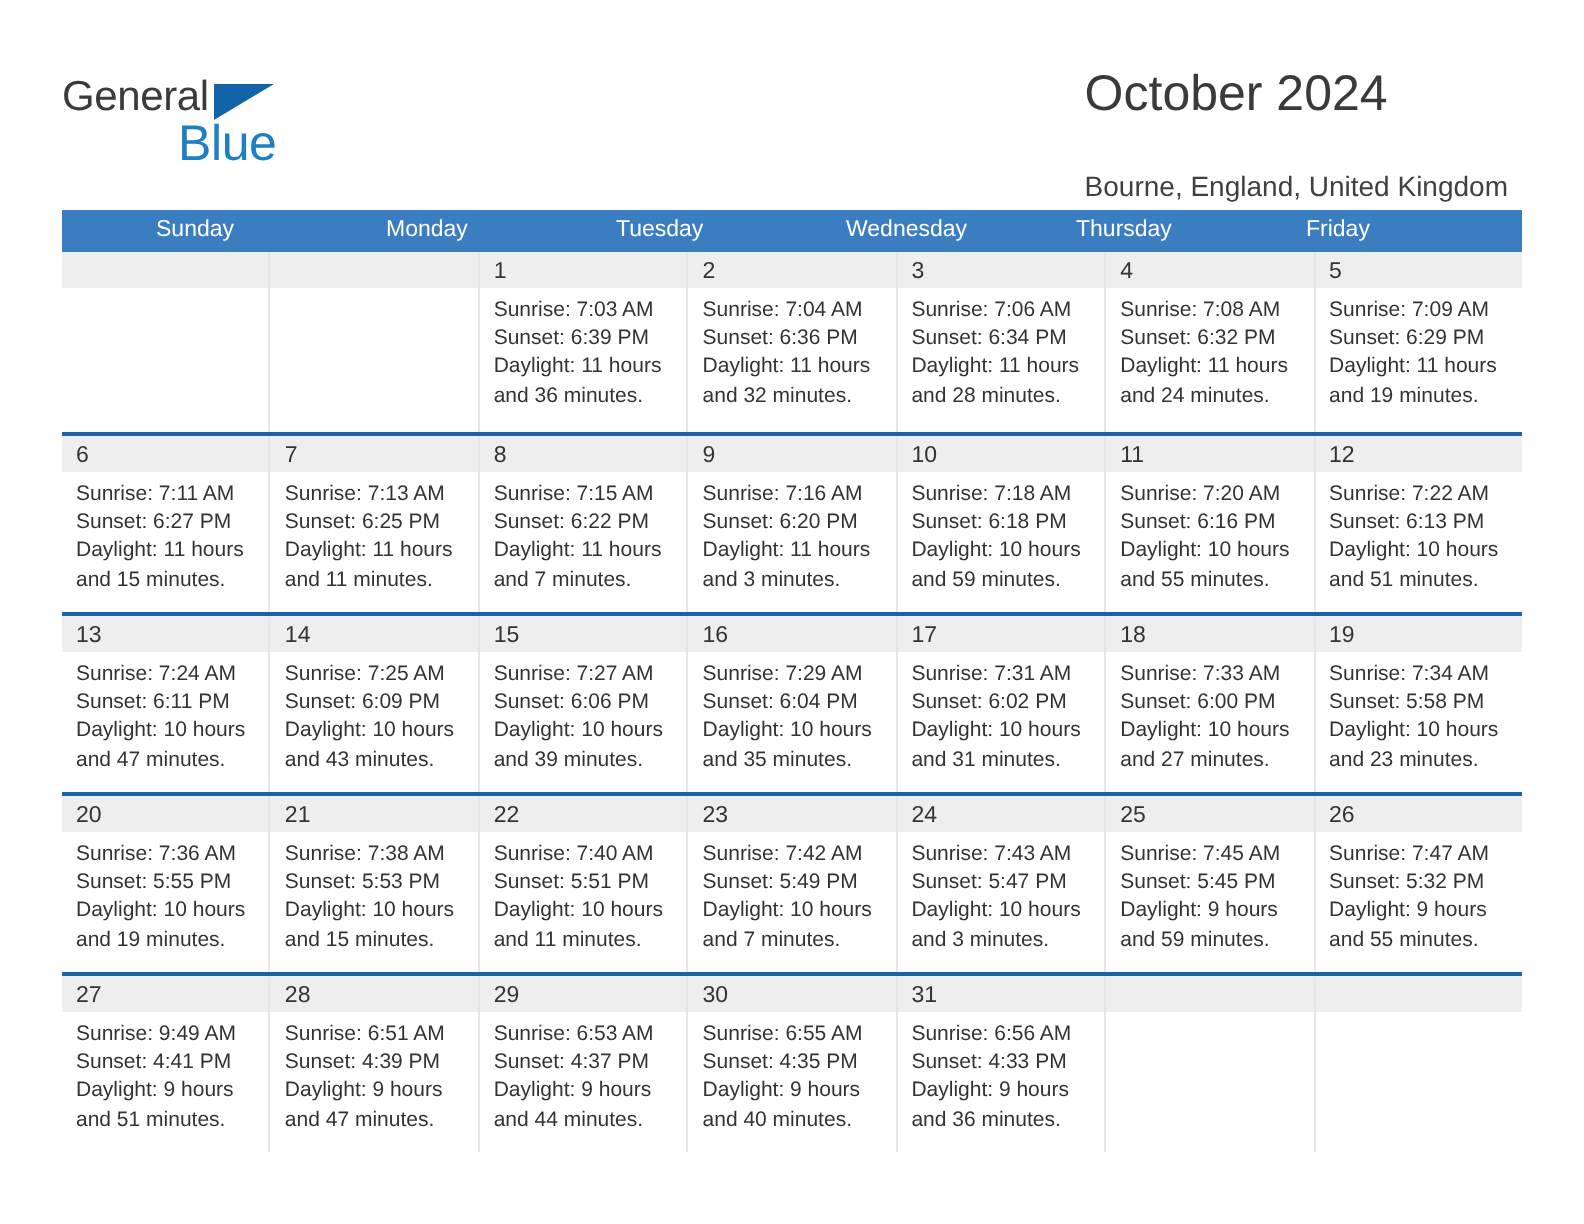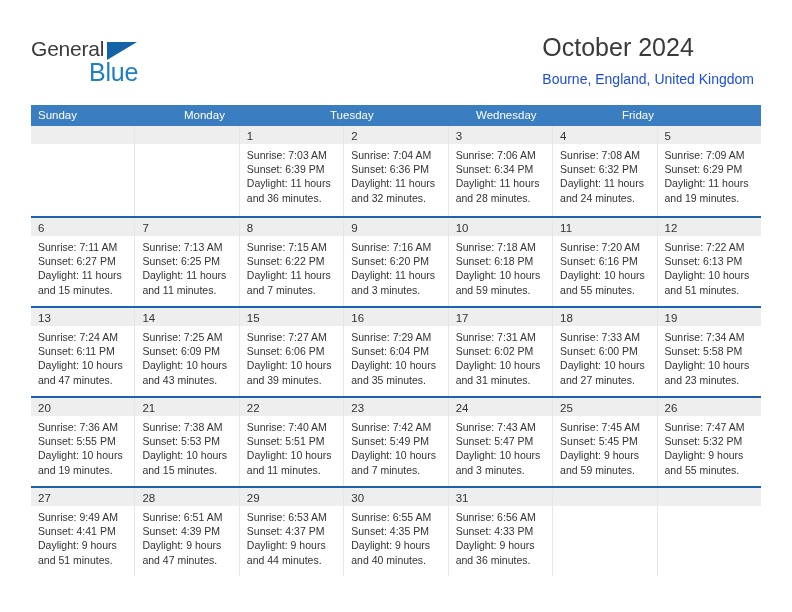--- a/index.html
+++ b/index.html
@@ -72,39 +72,40 @@
     right: 38px;
     top: 32px;
   }
   .cal-title {
     font-size: 25px;
     color: #3a3a3a;
     line-height: 30px;
     white-space: nowrap;
   }
   .cal-subtitle {
-    margin-top: 9px;
+    margin-top: 23px;
     font-size: 14px;
-    color: #1d4ed8;
+    color: #404040;
     line-height: 17px;
     white-space: nowrap;
   }
 
   
   .calendar {
     position: absolute;
     left: 31px;
     top: 105px;
     width: 730px;
   }
 
   .dow-row {
     display: flex;
     background: #3a7dc0;
     height: 21px;
+    padding-left: 40px;
   }
   .dow-cell {
     flex: 1 1 0;
     color: #ffffff;
     font-size: 11.5px;
     line-height: 21px;
     padding-left: 7px;
     box-sizing: border-box;
     white-space: nowrap;
   }
@@ -176,20 +177,21 @@
     </div>
 
   </div>
 
   <div class="calendar">
     <div class="dow-row" id="dow-row">
         <div class="dow-cell">Sunday</div>
         <div class="dow-cell">Monday</div>
         <div class="dow-cell">Tuesday</div>
         <div class="dow-cell">Wednesday</div>
+        <div class="dow-cell">Thursday</div>
         <div class="dow-cell">Friday</div>
       </div>
     <div id="weeks-container">
         <div class="week-row first">
           <div class="day-cell empty">
             <div class="date-band"><span class="date-num"></span></div>
             <div class="day-body"></div>
           </div>
           <div class="day-cell empty">
             <div class="date-band"><span class="date-num"></span></div>

